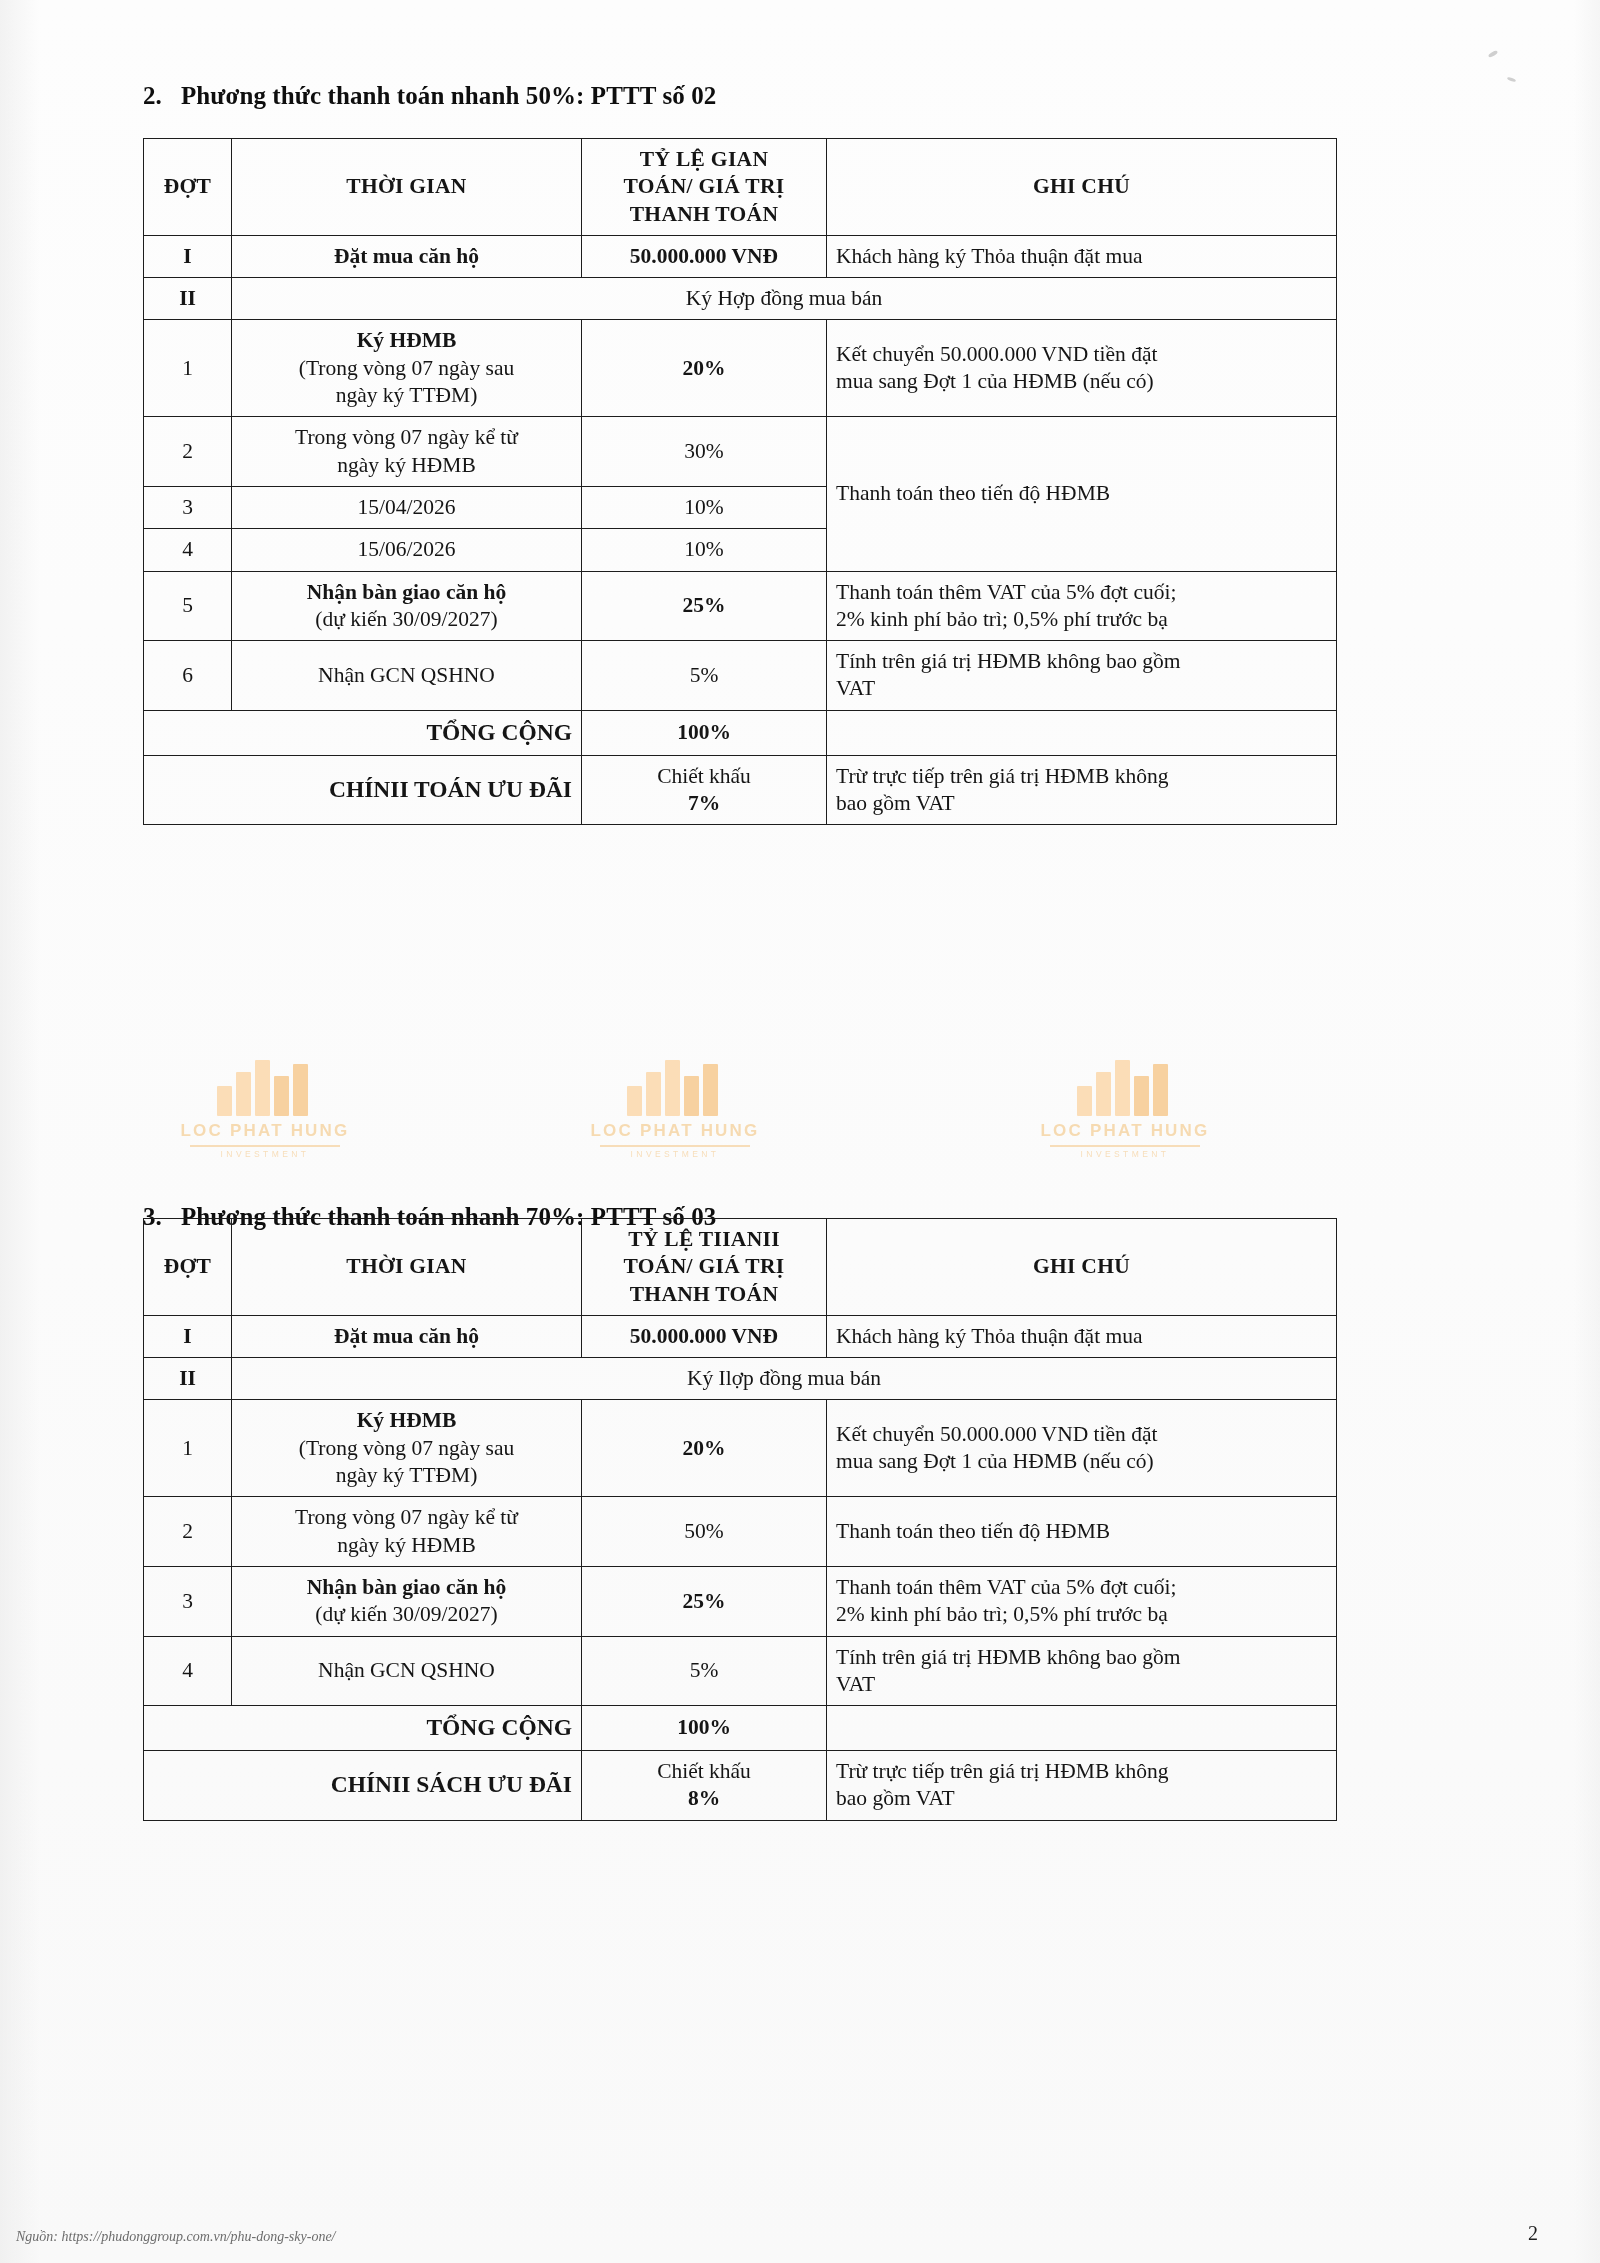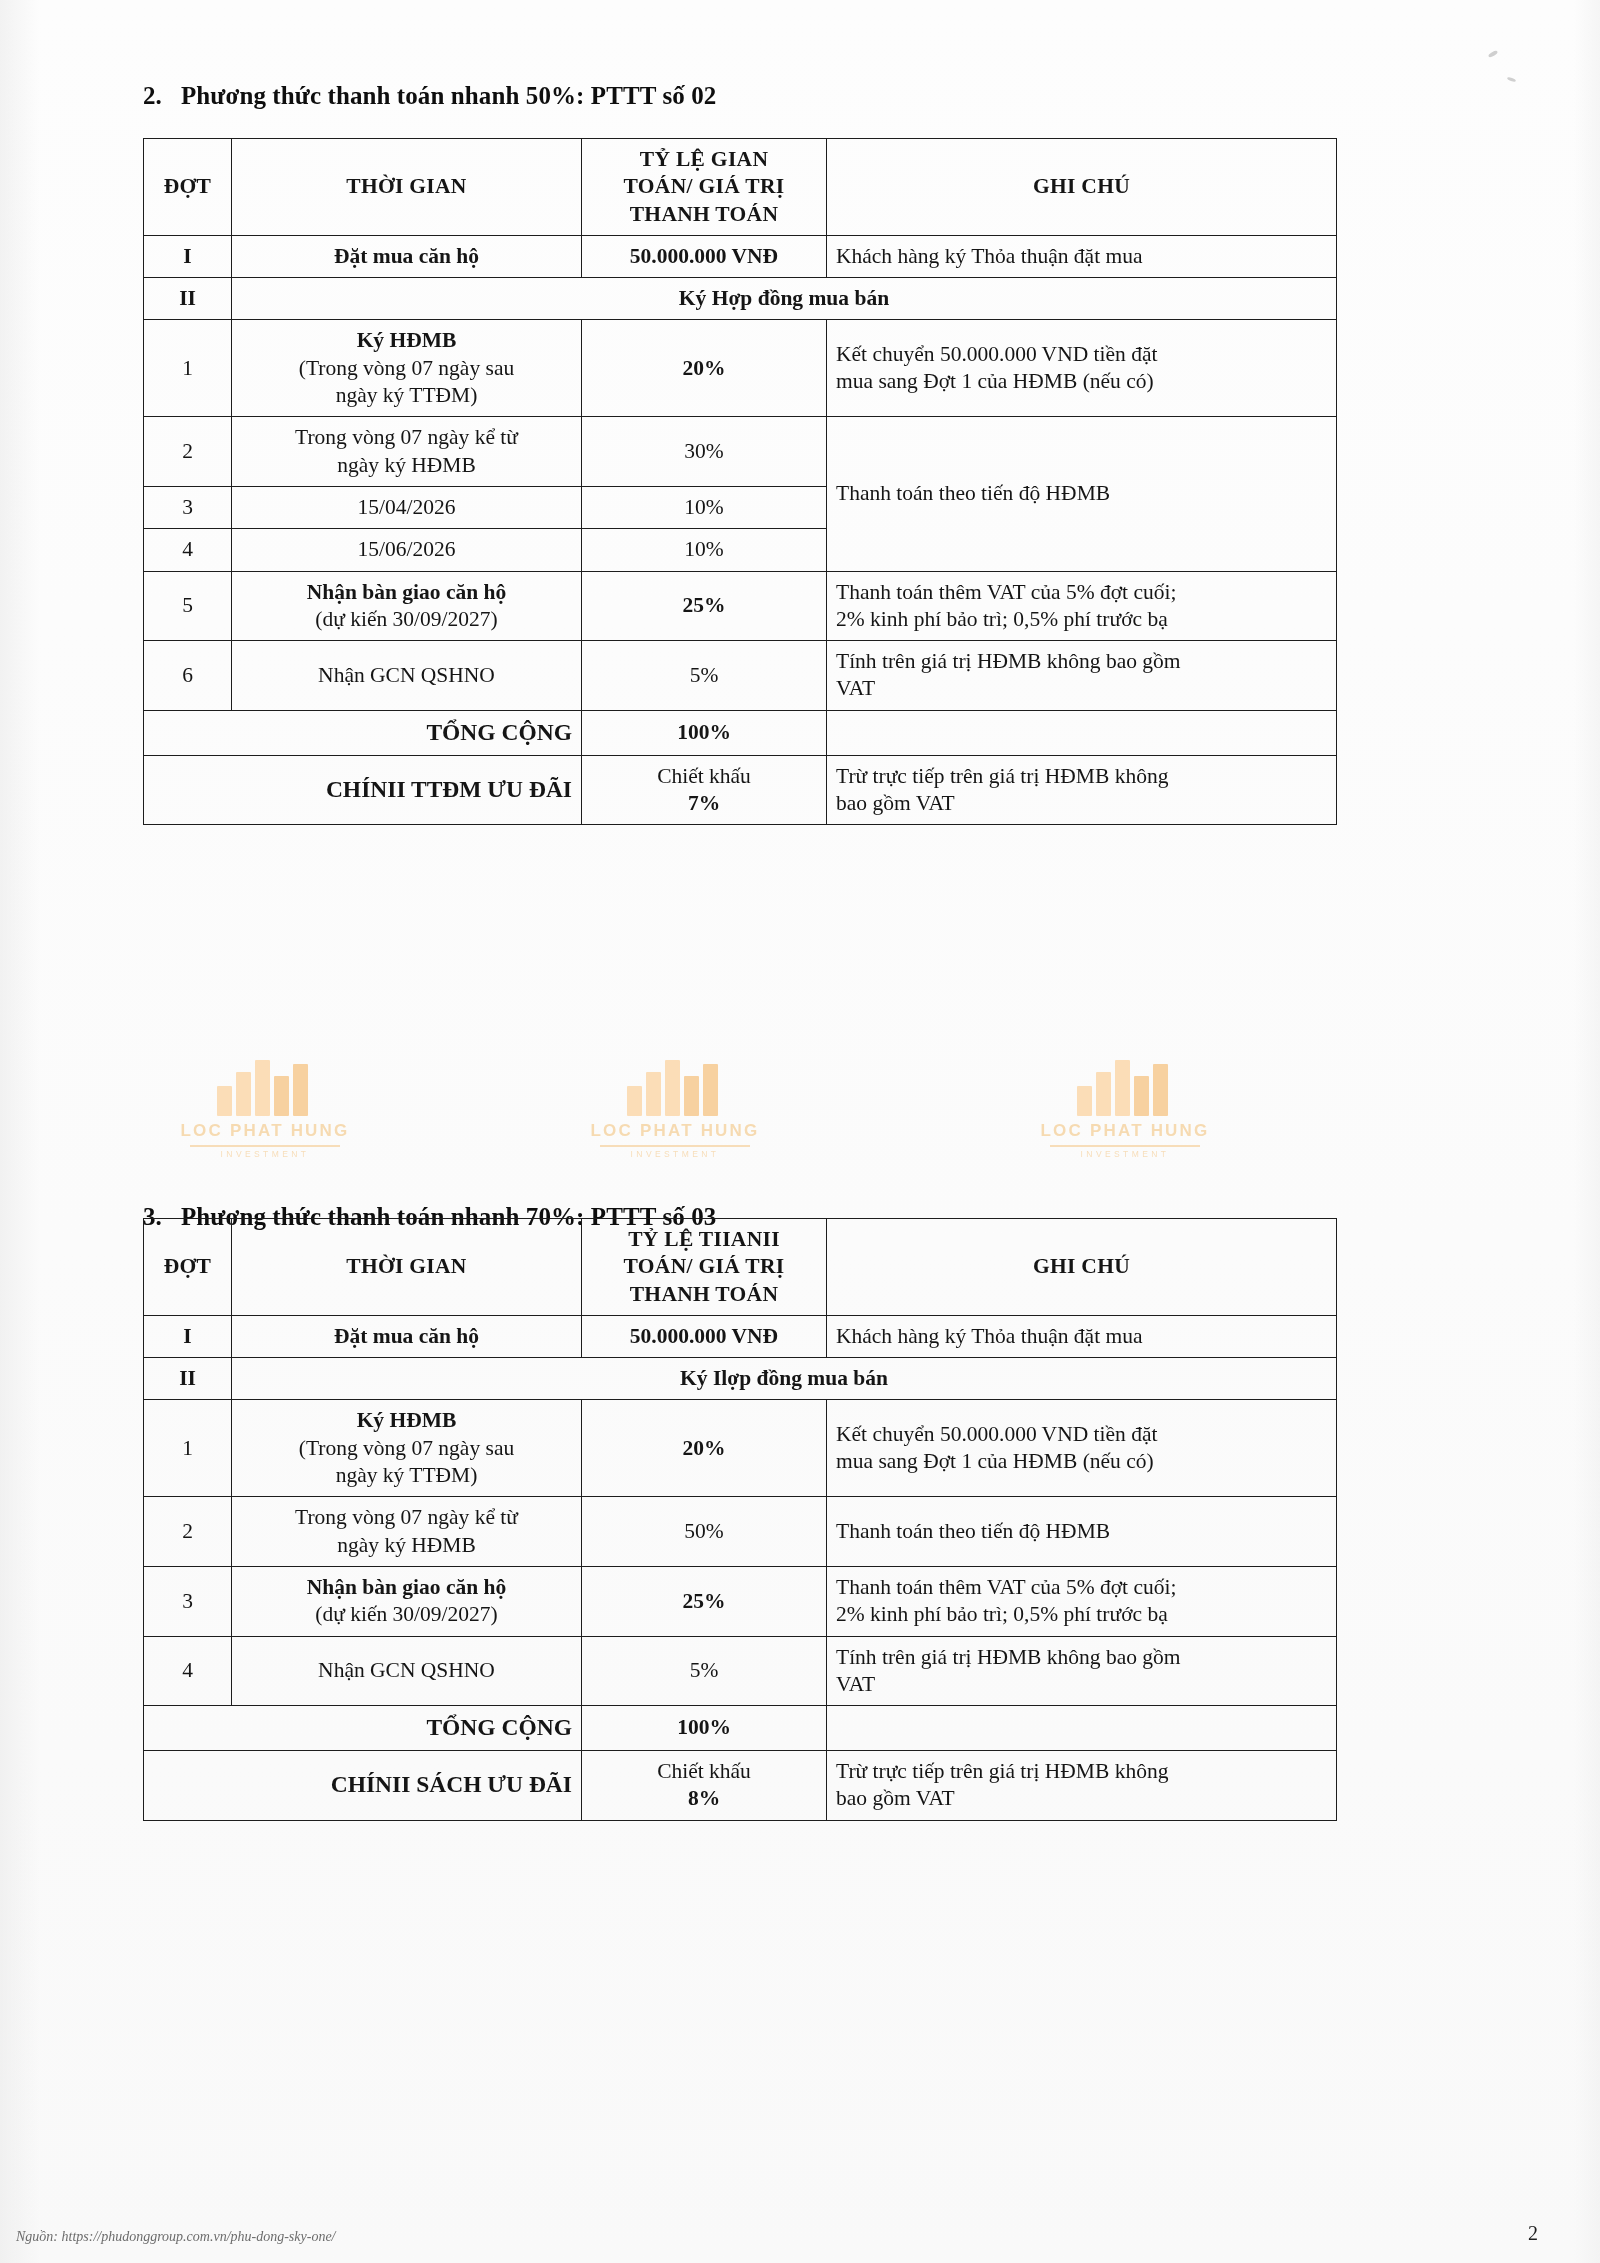--- a/index.html
+++ b/index.html
@@ -69,21 +69,21 @@
     font-weight:bold;
     font-size:23px;
     line-height:1.28;
     letter-spacing:.3px;
     padding:12px 6px;
   }
   .bold  { font-weight:bold; }
   .ctr   { text-align:right; }
 
   .stage-big {
-    font-weight:bold;
+    font-weight:normal;
     font-size:23.5px;
     text-align:center;
   }
 
   
   .wm {
     position:absolute;
     width:230px; height:92px;
     opacity:.95;
     pointer-events:none;
@@ -234,21 +234,21 @@
       </td>
     </tr>
 
     <tr>
       <td colspan="2" class="ctr bold" style="font-size:23.5px;">TỔNG CỘNG</td>
       <td class="c-rate bold">100%</td>
       <td class="c-note"></td>
     </tr>
 
     <tr>
-      <td colspan="2" class="ctr bold" style="font-size:23.5px;">CHÍNII TTĐM ƯU ĐÃI</td>
+      <td colspan="2" class="ctr bold" style="font-size:23.5px;">CHÍNII TOÁN ƯU ĐÃI</td>
       <td class="c-rate">
         <div>Chiết khấu</div>
         <div class="bold">7%</div>
       </td>
       <td class="c-note">
         <div>Trừ trực tiếp trên giá trị HĐMB không</div>
         <div>bao gồm VAT</div>
       </td>
     </tr>
   </tbody>

